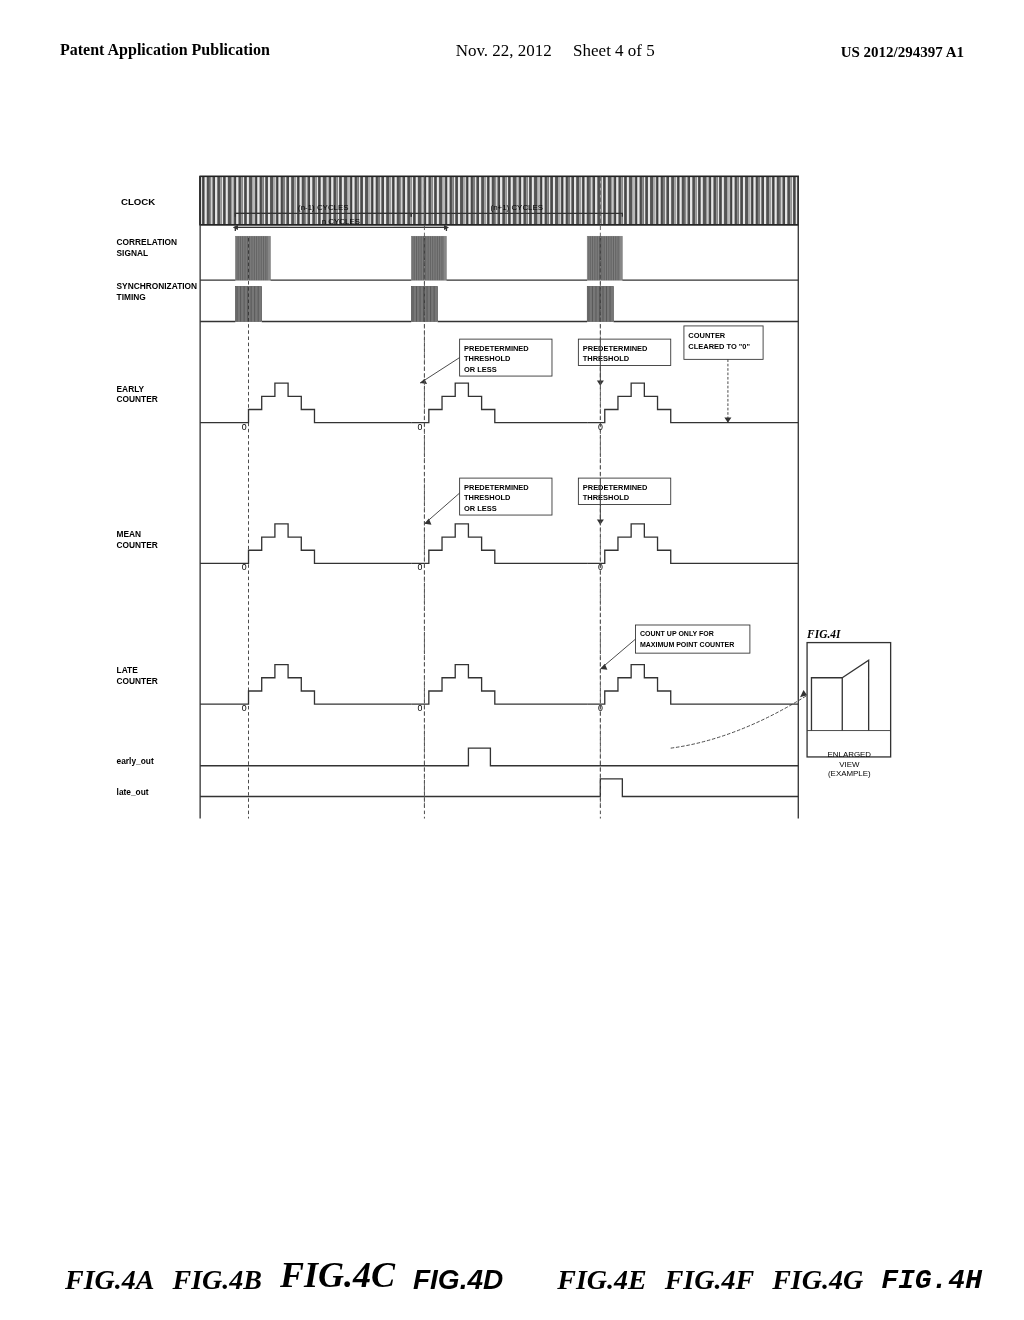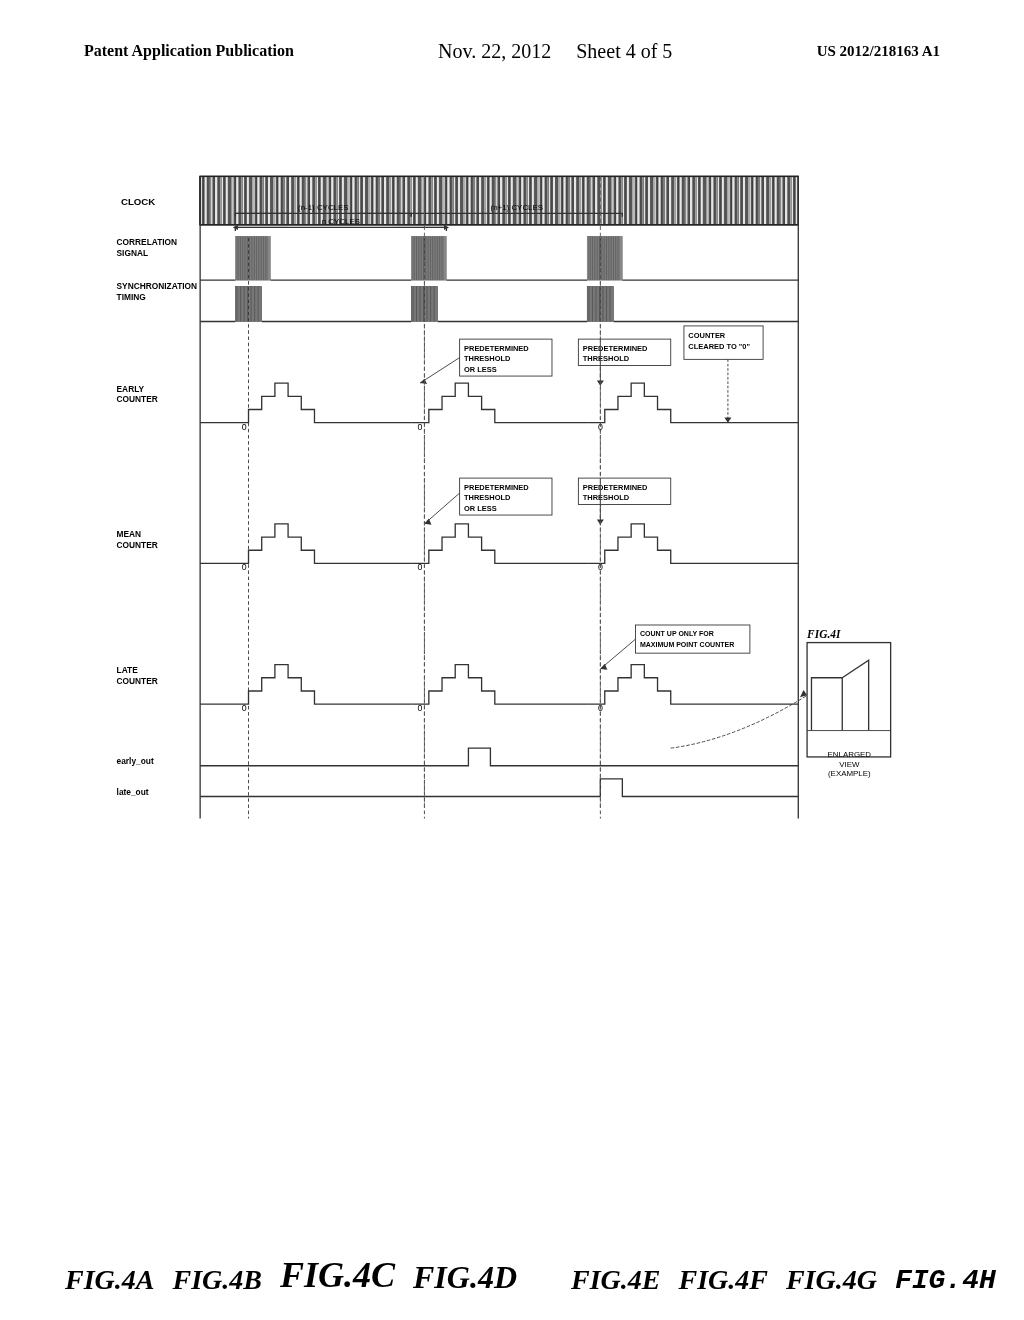--- a/index.html
+++ b/index.html
@@ -13,30 +13,30 @@
     }
 
     
     .header {
       position: absolute;
       top: 40px;
       left: 0;
       right: 0;
       display: flex;
       justify-content: space-between;
-      align-items: center;
-      padding: 0 84px;
+      align-items: flex-end;
+      padding: 0 60px;
     }
     .header-left {
       font-weight: bold;
       font-size: 16px;
       line-height: 1.3;
     }
     .header-center {
-      font-size: 20px;
+      font-size: 17px;
       text-align: center;
     }
     .header-right {
       font-size: 15px;
       font-weight: bold;
     }
 
     
     .diagram-area {
       position: absolute;
@@ -65,21 +65,21 @@
   </style>
 </head>
 <body>
 
 <div class="header">
   <div class="header-left">Patent Application Publication</div>
   <div class="header-center">
     <span>Nov. 22, 2012</span>&nbsp;&nbsp;&nbsp;&nbsp;
     <span>Sheet 4 of 5</span>
   </div>
-  <div class="header-right">US 2012/218163 A1</div>
+  <div class="header-right">US 2012/294397 A1</div>
 </div>
 
 <div class="diagram-area">
   <svg class="diagram-svg" viewBox="0 0 900 1080" xmlns="http://www.w3.org/2000/svg">
 
     <text x="10" y="62" font-size="11" font-family="Arial, sans-serif" font-weight="bold" text-anchor="start">CLOCK</text>
 
     <text x="5" y="108" font-size="9.5" font-family="Arial, sans-serif" font-weight="bold" text-anchor="start">CORRELATION</text>
     <text x="5" y="120" font-size="9.5" font-family="Arial, sans-serif" font-weight="bold" text-anchor="start">SIGNAL</text>
 
@@ -548,20 +548,20 @@
 
   </svg>
 </div>
 
 <div style="position: absolute; bottom: 24px; left: 50px; right: 50px; display: flex; align-items: flex-end; gap: 0;">
   <div style="display: flex; flex-direction: column; gap: 4px; margin-right: 0; width: 100%;">
     <div style="display: flex; justify-content: flex-start; align-items: flex-end; gap: 10px; padding-left: 15px;">
       <span class="fig-label" style="font-size: 28px; font-weight: bold; font-style: italic; font-family: 'Times New Roman', serif; margin-right: 8px;">FIG.4A</span>
       <span class="fig-label" style="font-size: 28px; font-weight: bold; font-style: italic; font-family: 'Times New Roman', serif; margin-right: 8px;">FIG.4B</span>
       <span class="fig-label" style="font-size: 36px; font-weight: bold; font-style: italic; font-family: 'Times New Roman', serif; margin-right: 8px;">FIG.4C</span>
-      <span class="fig-label" style="font-size: 32px; font-weight: bold; font-style: italic; font-family: Liberation Serif, serif; margin-right: 8px;">FIG.4D</span>
+      <span class="fig-label" style="font-size: 28px; font-weight: bold; font-style: italic; font-family: Liberation Sans, sans-serif; margin-right: 8px;">FIG.4D</span>
       <span class="fig-label" style="font-size: 28px; font-weight: bold; font-style: italic; font-family: 'Times New Roman', serif; margin-right: 8px; margin-left: 36px;">FIG.4E</span>
       <span class="fig-label" style="font-size: 28px; font-weight: bold; font-style: italic; font-family: 'Times New Roman', serif; margin-right: 8px;">FIG.4F</span>
       <span class="fig-label" style="font-size: 28px; font-weight: bold; font-family: 'Times New Roman', serif; margin-right: 8px;">FIG.4G</span>
       <span class="fig-label" style="font-size: 28px; font-weight: bold; font-style: italic; font-family: Liberation Mono, monospace;">FIG.4H</span>
     </div>
   </div>
 </div>
 
 </body></html>

